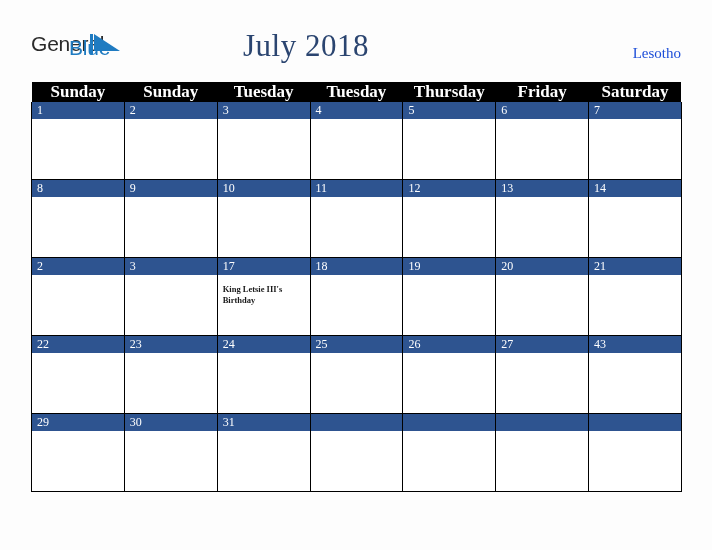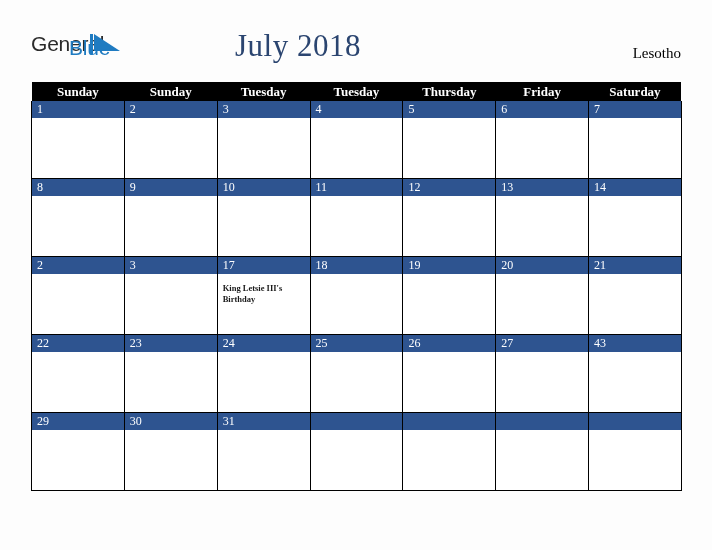--- a/index.html
+++ b/index.html
@@ -52,56 +52,56 @@
     top: 4px;
     font-family: "Liberation Sans", sans-serif;
     font-size: 21px;
     color: #1f7bc1;
     letter-spacing: -0.2px;
     line-height: 22px;
     white-space: nowrap;
   }
   #month-title {
     position: absolute;
-    left: 0;
+    left: 8px;
     top: 28px;
     width: 596px;
     text-align: center;
     font-family: "Liberation Serif", serif;
     font-size: 31px;
     color: #2b4570;
     letter-spacing: 0.5px;
   }
   #country-label {
     position: absolute;
     right: 31px;
     top: 45px;
     font-family: "Liberation Serif", serif;
     font-size: 15px;
-    color: #000000;
+    color: #1d4ed8;
     text-align: right;
     white-space: nowrap;
   }
 
   
   #calendar {
     position: absolute;
     left: 31px;
     top: 82px;
     width: 650px;
     border-collapse: collapse;
     table-layout: fixed;
   }
   #calendar col { width: 92.857px; }
 
   #calendar thead th {
     background: #000000;
     color: #ffffff;
     font-family: "Liberation Serif", serif;
-    font-size: 13px;
+    font-size: 17px;
     font-weight: bold;
     height: 19px;
     padding: 0;
     text-align: center;
     vertical-align: middle;
     border: none;
   }
 
   #calendar tbody td {
     padding: 0;

